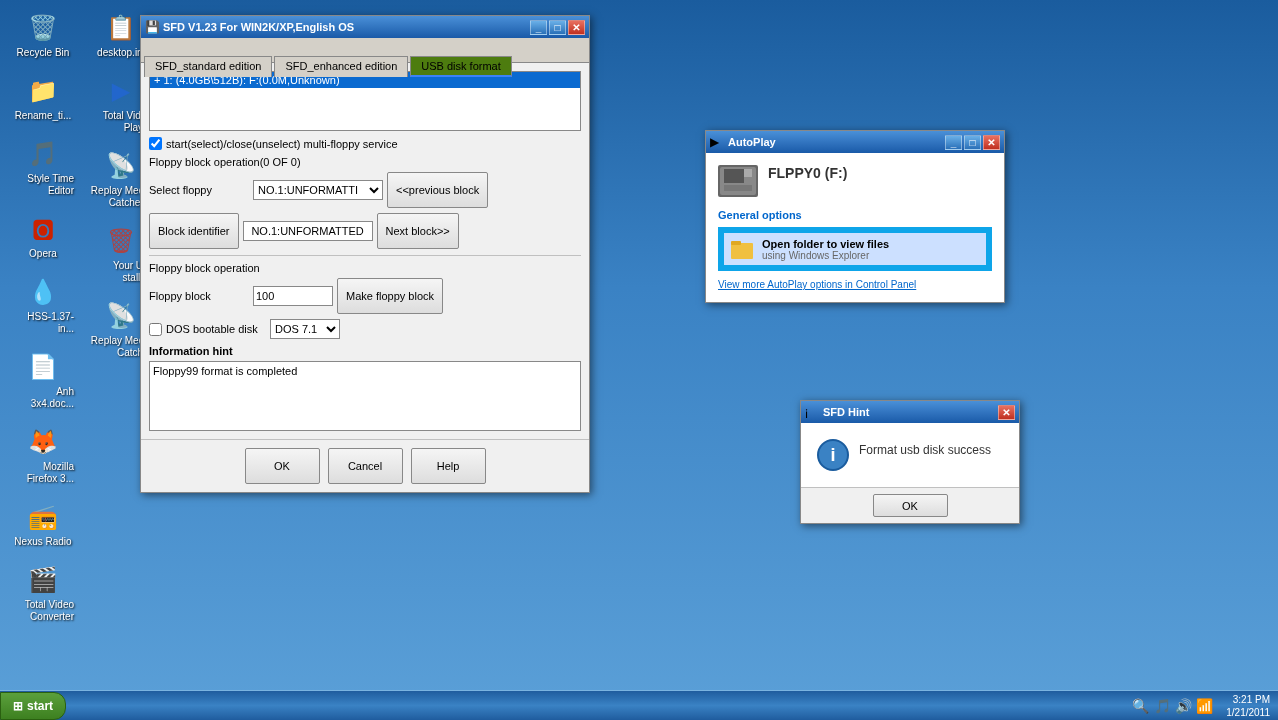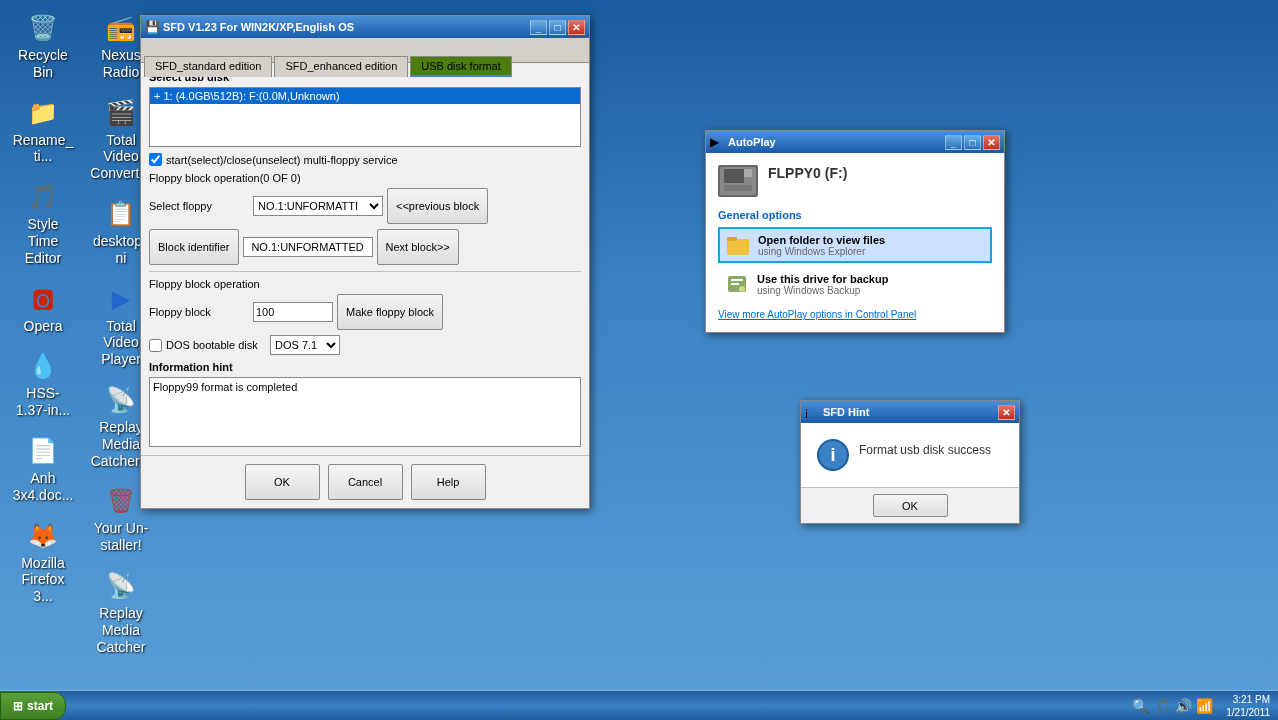--- a/index.html
+++ b/index.html
@@ -45,22 +45,22 @@
       width: 32px;
       height: 32px;
       display: flex;
       align-items: center;
       justify-content: center;
       font-size: 24px;
       margin-bottom: 3px;
     }
     .desktop-icon .icon-label {
       color: white;
-      font-size: 14px;
-      text-align: center;
+      font-size: 10px;
+      text-align: right;
       text-shadow: 1px 1px 2px black;
       word-break: break-word;
       line-height: 1.2;
     }
 
     
     .taskbar {
       position: absolute;
       bottom: 0;
       left: 0;
@@ -332,21 +332,21 @@
       display: flex;
       align-items: center;
       gap: 8px;
       padding: 4px 6px;
       cursor: pointer;
       border: 1px solid transparent;
       margin-bottom: 4px;
     }
     .autoplay-option.selected {
       background: #cce0ff;
-      border: 2px solid #0ea5e9;
+      border: 6px solid #0ea5e9;
     }
     .autoplay-option-icon {
       width: 24px;
       height: 24px;
       display: flex;
       align-items: center;
       justify-content: center;
     }
     .autoplay-option-text {
       font-size: 11px;
@@ -505,21 +505,20 @@
         <div class="win-btn close">✕</div>
       </div>
     </div>
     <div class="sfd-tabs">
       <div class="sfd-tab">SFD_standard edition</div>
       <div class="sfd-tab">SFD_enhanced edition</div>
       <div class="sfd-tab active">USB disk format</div>
     </div>
     <div class="sfd-content">
 
-      <div class="section-label">Select usb disk</div>
       <div class="usb-listbox">
         <div class="usb-listbox-item selected">+ 1: (4.0GB\512B): F:(0.0M,Unknown)</div>
       </div>
 
       <div class="checkbox-row">
         <input type="checkbox" checked="" style="">
         <span>start(select)/close(unselect) multi-floppy service</span>
       </div>
 
       <div class="floppy-section-title">Floppy block operation(0 OF 0)</div>
@@ -593,34 +592,20 @@
           <svg width="22" height="20" viewBox="0 0 22 20">
             <rect x="0" y="4" width="22" height="16" fill="#f0c040" rx="1"></rect>
             <rect x="0" y="2" width="10" height="4" fill="#e0a820" rx="1"></rect>
           </svg>
         </div>
         <div class="autoplay-option-text">
           <div class="main">Open folder to view files</div>
           <div class="sub">using Windows Explorer</div>
         </div>
       </div>
-      <div class="autoplay-option">
-        <div class="autoplay-option-icon">
-          <svg width="22" height="20" viewBox="0 0 22 20">
-            <rect x="2" y="2" width="18" height="16" fill="#88aa66" rx="2"></rect>
-            <rect x="5" y="5" width="12" height="2" fill="white"></rect>
-            <rect x="5" y="9" width="8" height="2" fill="white"></rect>
-            <circle cx="16" cy="15" r="3" fill="#ccdd88"></circle>
-          </svg>
-        </div>
-        <div class="autoplay-option-text">
-          <div class="main">Use this drive for backup</div>
-          <div class="sub">using Windows Backup</div>
-        </div>
-      </div>
       <a class="autoplay-link">View more AutoPlay options in Control Panel</a>
     </div>
   </div>
 
   <div class="window hint-window">
     <div class="window-titlebar">
       <span class="title-icon">ℹ</span>
       <span class="window-title">SFD Hint</span>
       <div class="window-controls">
         <div class="win-btn close">✕</div>

